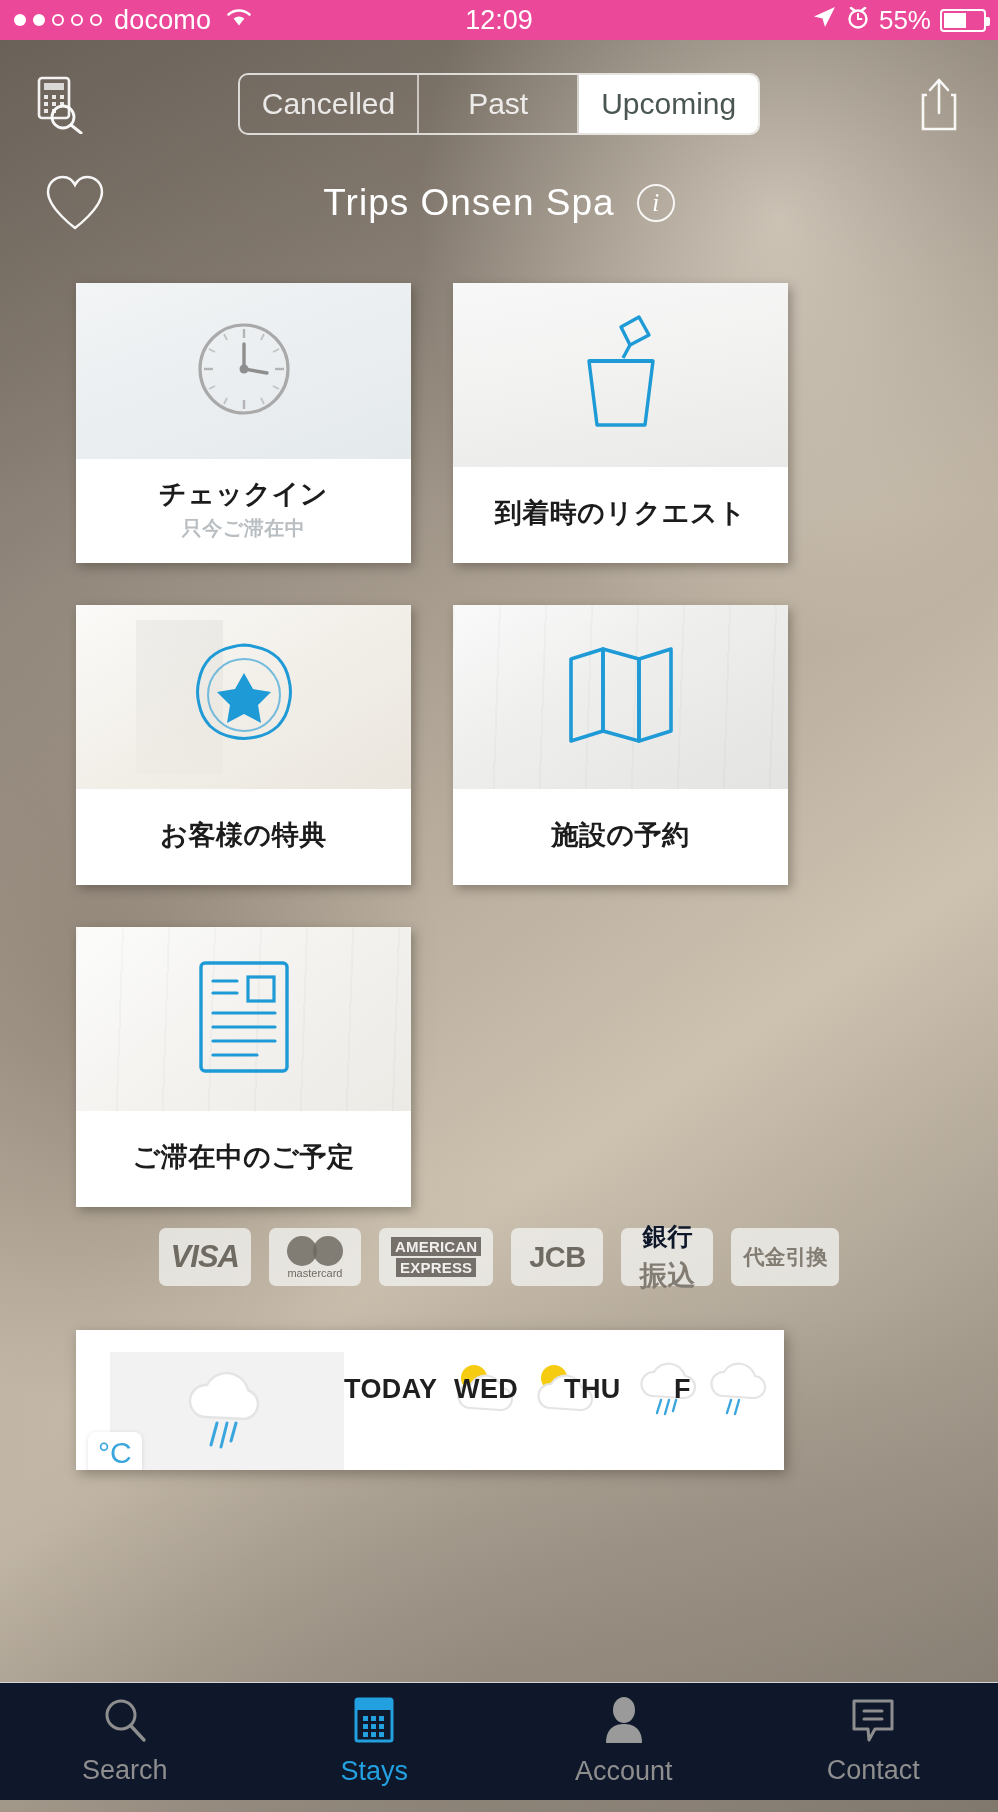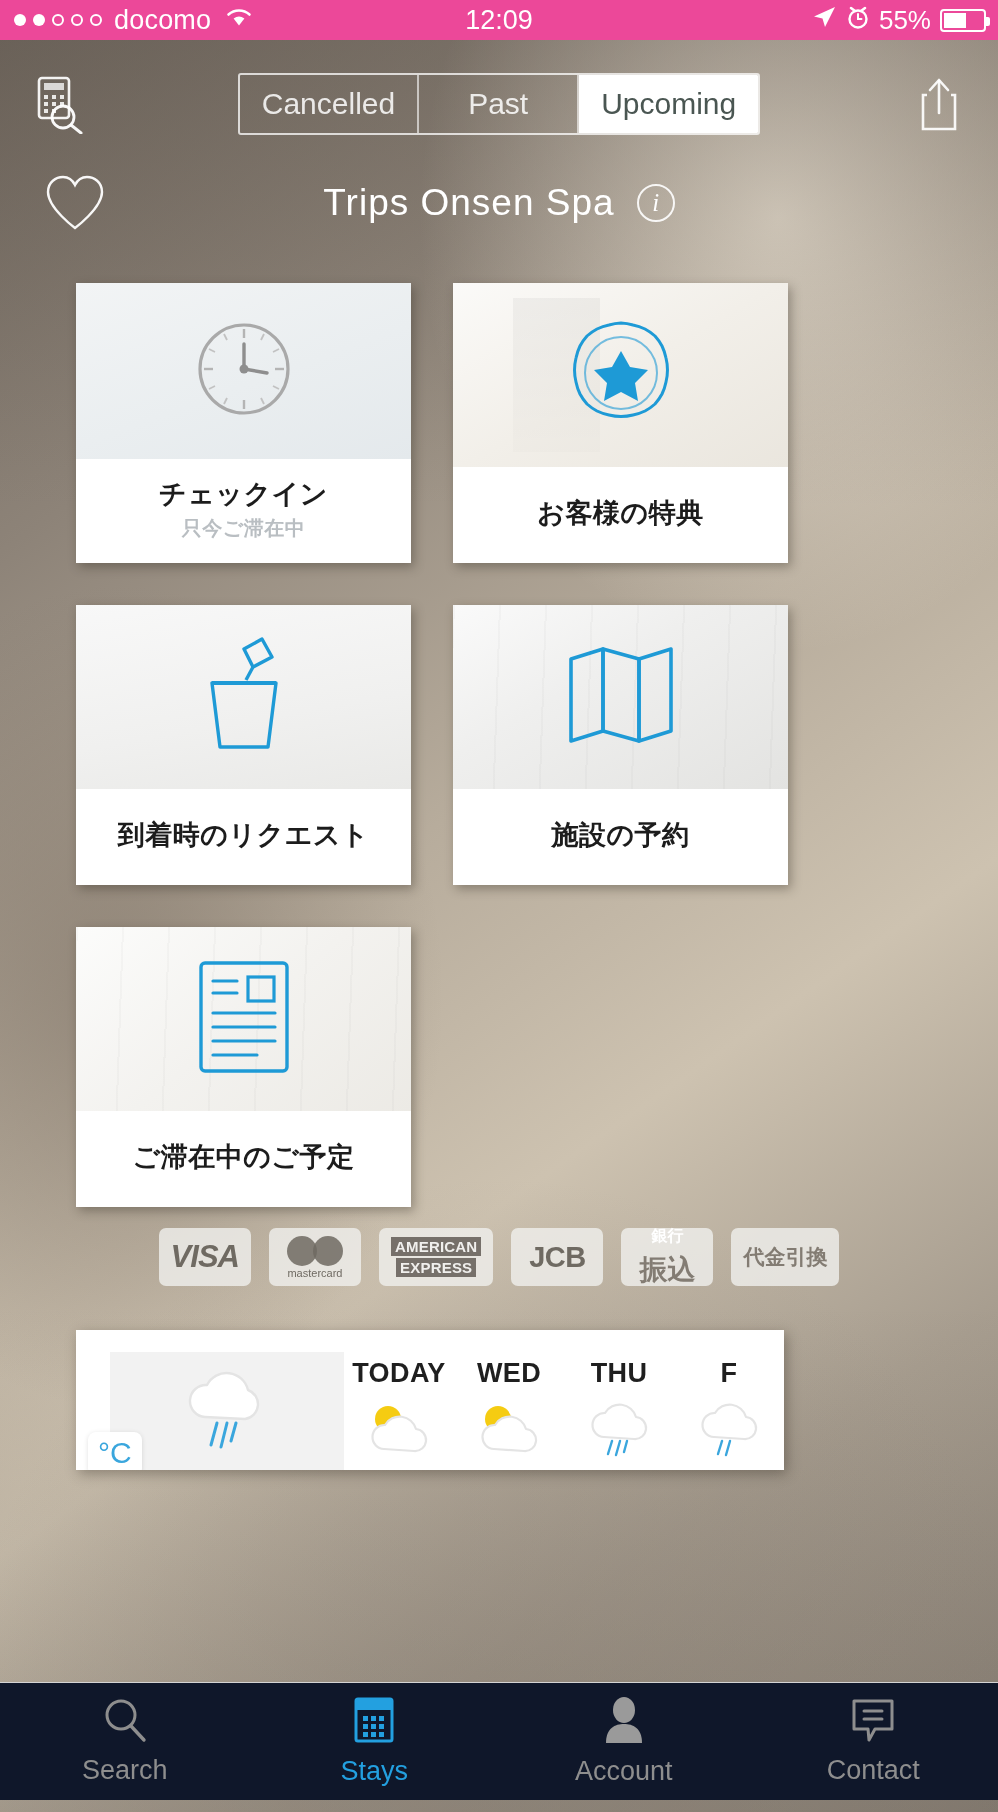--- a/index.html
+++ b/index.html
@@ -52,21 +52,21 @@
     position: absolute; top: 40px; left: 0; width: 998px; height: 128px; z-index: 30;
     display: flex; align-items: center;
   }
   .nav-icon-left { width: 118px; display:flex; justify-content:center; align-items:center;}
   .nav-icon-right { width: 118px; display:flex; justify-content:center; align-items:center;}
   .seg {
     flex: 1; display: flex; justify-content: center;
   }
   .segmented {
     display: flex; border: 2px solid rgba(255,255,255,0.75);
-    border-radius: 3px; overflow: hidden; height: 62px;
+    border-radius: 10px; overflow: hidden; height: 62px;
   }
   .seg-btn {
     display: flex; align-items: center; justify-content: center;
     padding: 0 22px; font-size: 30px; color: rgba(255,255,255,0.85);
     border-right: 2px solid rgba(255,255,255,0.6);
     min-width: 160px;
   }
   .seg-btn:last-child { border-right: none; }
   .seg-btn.active { background:#ffffff; color:#4a5652; }
 
@@ -140,42 +140,42 @@
   .pay .mc-wrap i { position:absolute; top:0; width:30px; height:30px; border-radius:50%; background:#6f6a62; opacity:.85;}
   .pay .mc-wrap i.l { left: 0; }
   .pay .mc-wrap i.r { right: 0; }
   .pay .mc-txt { font-size: 11px; margin-top: 1px; color:#6f6a62;}
   .pay .amex1, .pay .amex2 {
     font-size: 15px; font-weight: bold; color:#f0efed; background:#76706a;
     padding: 1px 4px; letter-spacing: .2px; line-height: 1.15;
   }
   .pay .amex2 { margin-top: 2px; }
   .pay .jcb { font-size: 29px; font-weight: bold; color:#6f6a62; letter-spacing:-.5px;}
-  .pay .jp1 { font-size: 16px; font-weight: bold; color:#ffffff; }
+  .pay .jp1 { font-size: 25px; font-weight: bold; color:#0f172a; }
   .pay .jpline { width: 62px; height: 3px; background: #8a837a; margin: 2px 0; }
   .pay .jp2 { font-size: 28px; font-weight: bold; color:#837c73; }
   .pay .jpsingle { font-size: 21px; font-weight: bold; color:#837c73; }
 
   
   #weather {
     position: absolute; top: 1330px; left: 76px; width: 708px; height: 140px;
     background: #ffffff; box-shadow: 3px 4px 12px rgba(40,33,26,0.35);
     display: flex; align-items: stretch; z-index: 20; overflow: hidden;
   }
   .w-main {
     width: 272px; margin: 22px 0 0 34px; background: #f2f2f2;
     position: relative; display: flex; align-items: center; justify-content: center;
   }
   .w-badge {
     position: absolute; left: -22px; bottom: -6px; background:#ffffff;
     border-radius: 8px; padding: 4px 10px 6px 10px; color:#3aa6dd;
     font-size: 30px; box-shadow: 0 1px 5px rgba(0,0,0,0.12);
   }
   .w-days { flex: 1; display: flex; align-items: flex-start; padding-top: 28px; }
-  .w-day { width: 110px; display: flex; flex-direction: column; align-items: center; gap: 10px; }
+  .w-day { width: 110px; display: flex; align-items: center; gap: 10px; }
   .w-day .dname { font-size: 27px; font-weight: bold; color: #1f1f1f; letter-spacing: .4px; }
 
   
   #tabbar {
     position: absolute; bottom: 12px; left: 0; width: 998px; height: 118px;
     background: #0f172a; border-top: 1px solid #d4d4d4;
     display: flex; z-index: 45;
   }
   .tab { flex: 1; display: flex; flex-direction: column; align-items: center; justify-content: center; gap: 8px; }
   .tab .tlabel { font-size: 27px; color: #8e8e8e; }
@@ -302,58 +302,58 @@
     </div>
     <div class="card-label">
       <span class="card-title">チェックイン</span>
       <span class="card-sub">只今ご滞在中</span>
     </div>
   </div>
 
 
   <div class="card">
     <div class="card-img">
+      <div class="photo ph-c"></div>
+      <div class="card-icon">
+        <svg width="116" height="120" viewBox="0 0 116 120">
+          <g fill="none" stroke="#1e9ad6" stroke-width="3.4" stroke-linejoin="round">
+            <path d="M58 14 L76 4 L86 22 L67 32 Z"></path>
+            <path d="M67 32 L60 45"></path>
+            <path d="M26 48 L90 48 L82 112 L34 112 Z"></path>
+            <path d="M26 48 L90 48" stroke-width="4"></path>
+          </g>
+        </svg>
+      </div>
+    </div>
+    <div class="card-label">
+      <span class="card-title">到着時のリクエスト</span>
+    </div>
+  </div>
+
+  <div class="card">
+    <div class="card-img">
       <div class="photo ph-b"></div>
       <div class="card-icon">
         <svg width="110" height="110" viewBox="0 0 110 110">
           <g fill="none" stroke="#1e9ad6" stroke-width="3">
             <path d="M55 5 a50 50 0 0 1 12 2 a50 50 0 0 1 12 4 a50 50 0 0 1 10 7
                      a50 50 0 0 1 7 10 a50 50 0 0 1 4 12 a50 50 0 0 1 0 24
                      a50 50 0 0 1 -4 12 a50 50 0 0 1 -7 10 a50 50 0 0 1 -10 7
                      a50 50 0 0 1 -12 4 a50 50 0 0 1 -24 0 a50 50 0 0 1 -12 -4
                      a50 50 0 0 1 -10 -7 a50 50 0 0 1 -7 -10 a50 50 0 0 1 -4 -12
                      a50 50 0 0 1 0 -24 a50 50 0 0 1 4 -12 a50 50 0 0 1 7 -10
                      a50 50 0 0 1 10 -7 a50 50 0 0 1 12 -4 a50 50 0 0 1 12 -2 Z" stroke-linejoin="round"></path>
             <circle cx="55" cy="55" r="36" stroke-width="2" opacity="0.6"></circle>
           </g>
           <path d="M55 33 L64 49 L82 52 L69 65 L72 83 L55 74 L38 83 L41 65 L28 52 L46 49 Z" fill="#1e9ad6"></path>
         </svg>
       </div>
     </div>
     <div class="card-label">
       <span class="card-title">お客様の特典</span>
-    </div>
-  </div>
-
-  <div class="card">
-    <div class="card-img">
-      <div class="photo ph-c"></div>
-      <div class="card-icon">
-        <svg width="116" height="120" viewBox="0 0 116 120">
-          <g fill="none" stroke="#1e9ad6" stroke-width="3.4" stroke-linejoin="round">
-            <path d="M58 14 L76 4 L86 22 L67 32 Z"></path>
-            <path d="M67 32 L60 45"></path>
-            <path d="M26 48 L90 48 L82 112 L34 112 Z"></path>
-            <path d="M26 48 L90 48" stroke-width="4"></path>
-          </g>
-        </svg>
-      </div>
-    </div>
-    <div class="card-label">
-      <span class="card-title">到着時のリクエスト</span>
     </div>
   </div>
 
   <div class="card">
     <div class="card-img">
       <div class="photo ph-d"></div>
       <div class="card-icon">
         <svg width="120" height="104" viewBox="0 0 120 104">
           <g fill="none" stroke="#1e9ad6" stroke-width="3.6" stroke-linejoin="round">
             <path d="M10 16 L42 6 L42 88 L10 98 Z"></path>

